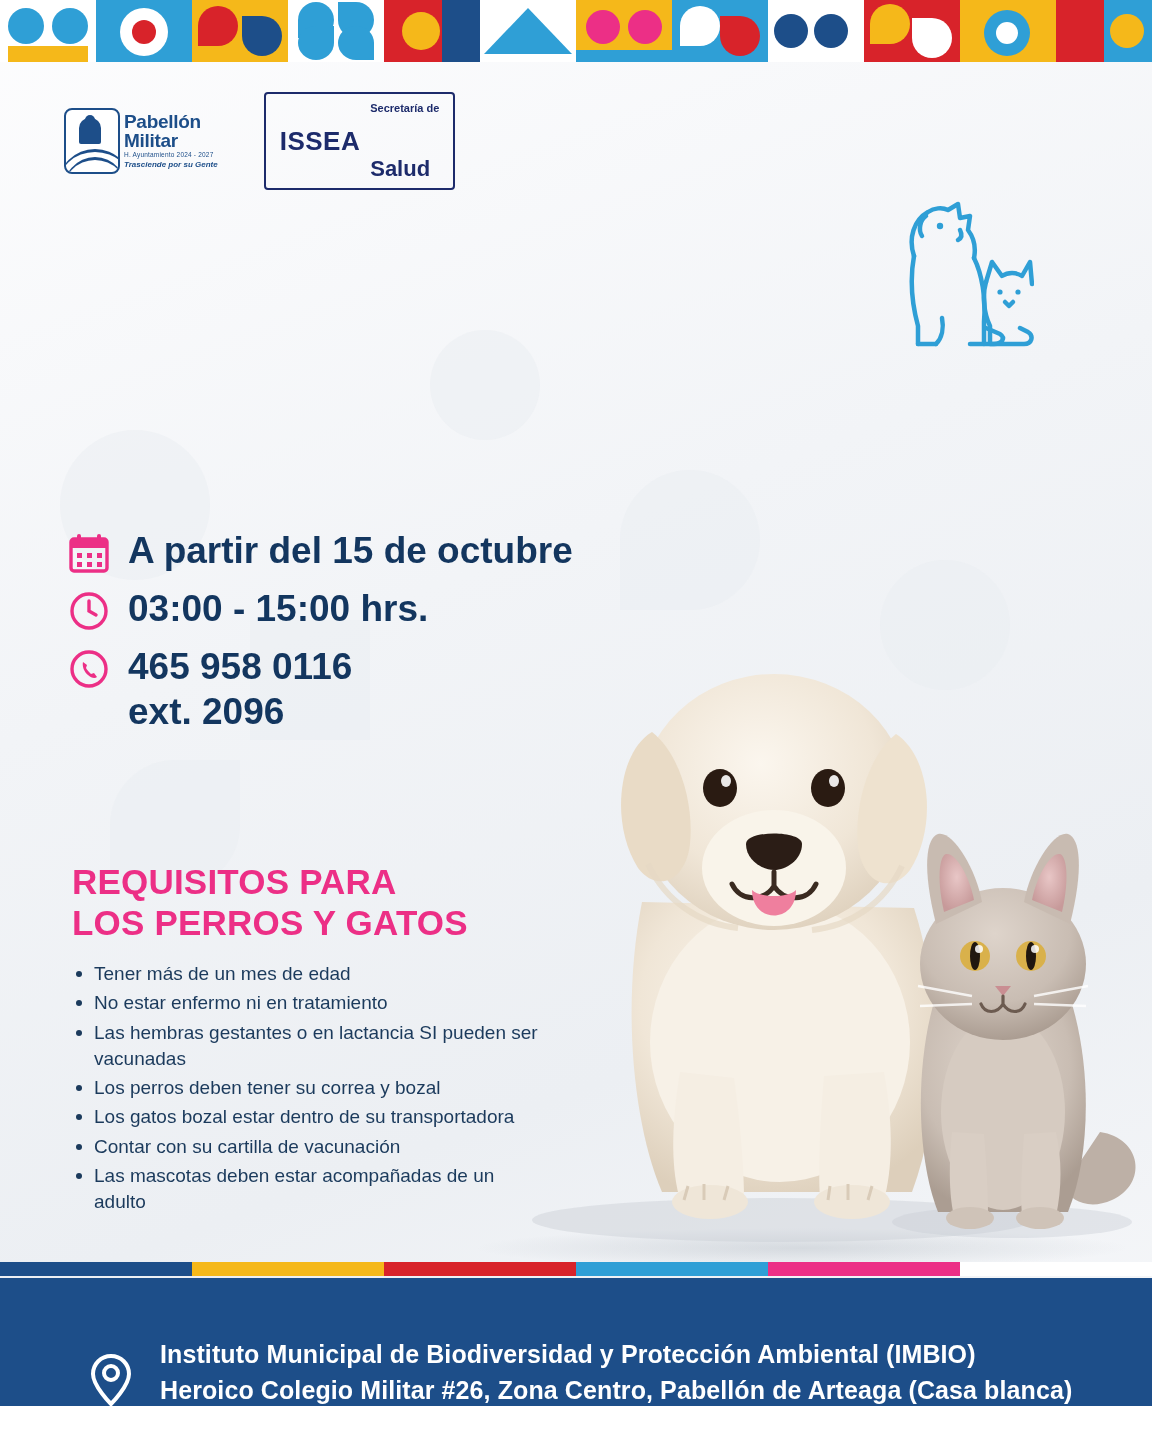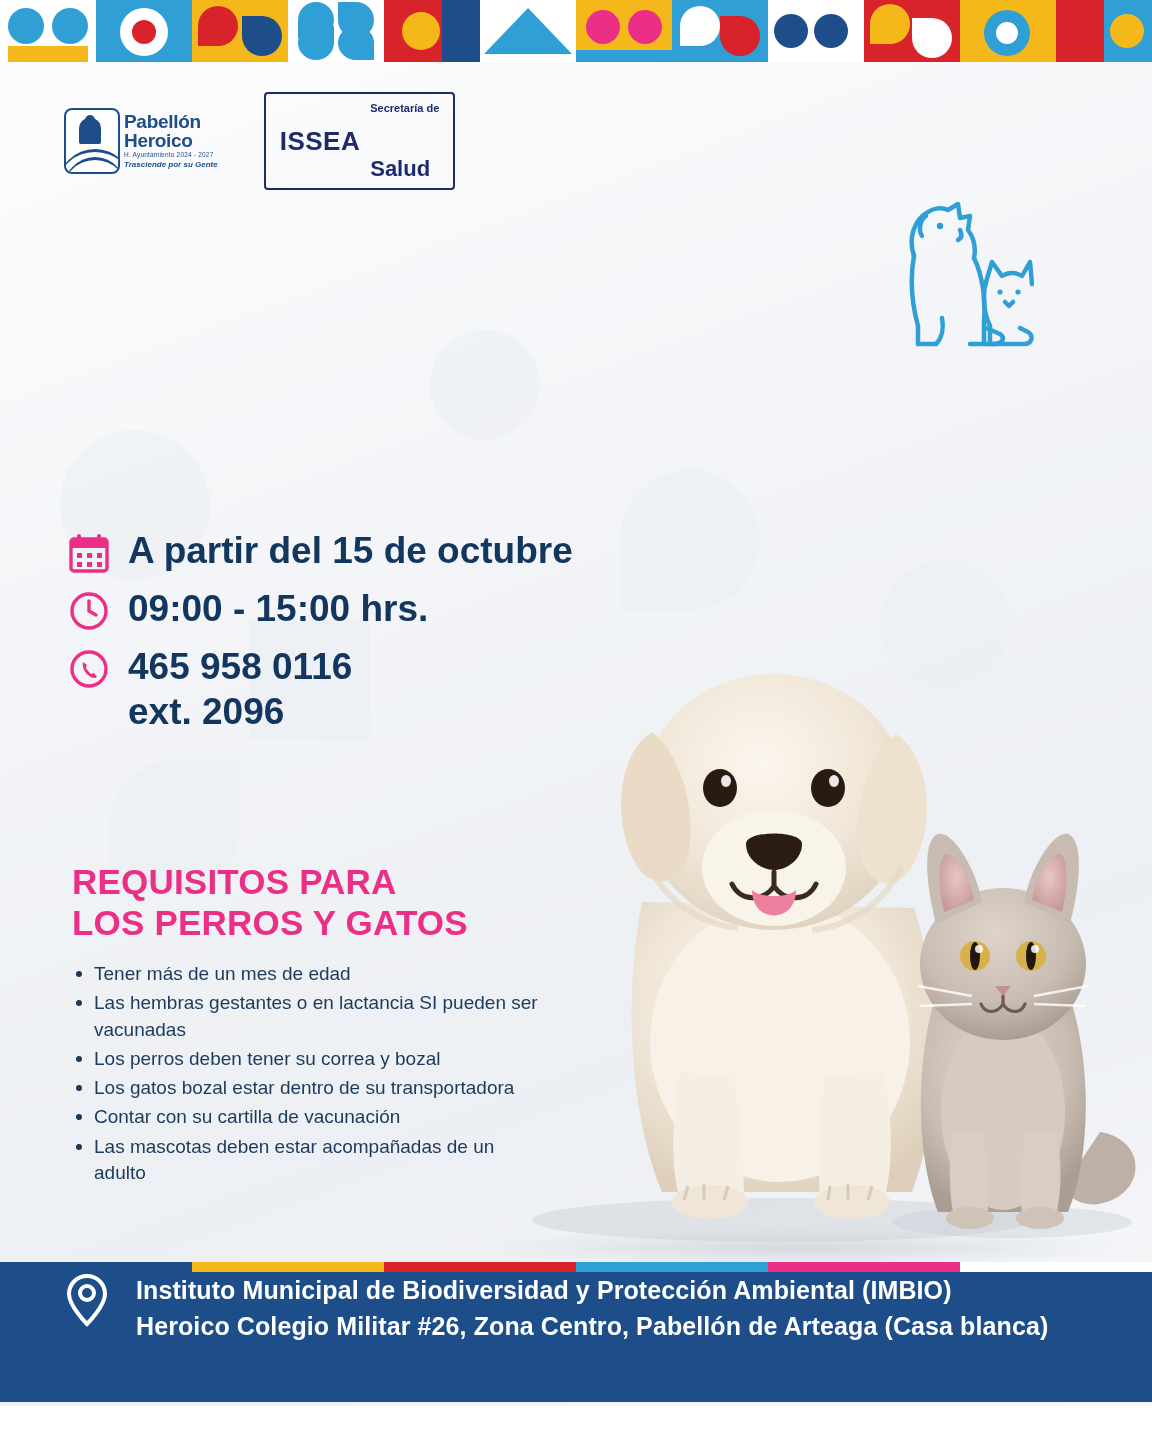--- a/index.html
+++ b/index.html
@@ -294,27 +294,27 @@
     bottom: 164px;
     width: 1152px;
     height: 14px;
     display: flex;
   }
   .color-strip div { height: 14px; }
 
   .footer {
     position: absolute;
     left: 0;
-    bottom: 38px;
+    bottom: 32px;
     width: 1152px;
     height: 130px;
     background: #1d4e89;
     display: flex;
-    align-items: flex-start;
-    padding-left: 64px;
+    align-items: flex-end;
+    padding-left: 88px;
     box-sizing: border-box;
     gap: 26px;
   }
   .pin-ico { width: 46px; height: 56px; flex: 0 0 46px; }
   .footer-text { color: #ffffff; }
   .footer-text div {
     font-size: 25px;
     font-weight: bold;
     line-height: 1.45;
     letter-spacing: 0.1px;
@@ -409,21 +409,21 @@
   <div class="logos">
     <div class="logo-pabellon">
       <div class="logo-mark">
         <div class="lm-dot"></div>
         <div class="lm-fig"></div>
         <div class="lm-arc"></div>
         <div class="lm-arc2"></div>
       </div>
       <div class="logo-text">
         <div class="lt1">Pabellón</div>
-        <div class="lt1">Heroico</div>
+        <div class="lt1">Militar</div>
         <div class="lt-small">H. Ayuntamiento 2024 - 2027</div>
         <div class="lt-tag">Trasciende por su Gente</div>
       </div>
     </div>
 
     <div class="logo-issea">
       <div class="issea-word">ISSEA</div>
       <div>
         <div class="issea-sec">Secretaría de</div>
         <div class="issea-salud">Salud</div>
@@ -473,21 +473,21 @@
       <div class="info-txt">A partir del 15 de octubre</div>
     </div>
 
     <div class="info-row">
       <div class="info-ico">
         <svg viewBox="0 0 42 42" width="42" height="42">
           <circle cx="21" cy="21" r="17" fill="none" stroke="#ec2f86" stroke-width="3.4"></circle>
           <path d="M21 11 L21 21 L28 25" fill="none" stroke="#ec2f86" stroke-width="3.4" stroke-linecap="round"></path>
         </svg>
       </div>
-      <div class="info-txt">09:00 - 15:00 hrs.</div>
+      <div class="info-txt">03:00 - 15:00 hrs.</div>
     </div>
 
     <div class="info-row">
       <div class="info-ico">
         <svg viewBox="0 0 42 42" width="42" height="42">
           <circle cx="21" cy="21" r="17" fill="none" stroke="#ec2f86" stroke-width="3.4"></circle>
           <path d="M15 14 C14 18 16 24 20 27 C23 30 27 31 29 29 L26 25 L23 26 C21 24 19 22 18 20 L19 17 Z" fill="#ec2f86"></path>
         </svg>
       </div>
       <div class="info-txt" style="white-space:pre-line">465 958 0116
@@ -495,20 +495,21 @@
     </div>
   </div>
 
   <div class="req">
     <div class="req-title">
       <div>REQUISITOS PARA</div>
       <div>LOS PERROS Y GATOS</div>
     </div>
     <ul class="req-list">
       <li>Tener más de un mes de edad</li>
+      <li>No estar enfermo ni en tratamiento</li>
       <li>Las hembras gestantes o en lactancia SI pueden ser vacunadas</li>
       <li>Los perros deben tener su correa y bozal</li>
       <li>Los gatos bozal estar dentro de su transportadora</li>
       <li>Contar con su cartilla de vacunación</li>
       <li>Las mascotas deben estar acompañadas de un adulto</li>
     </ul>
   </div>
 
   <div class="floor-shadow"></div>
   <div class="photo">

